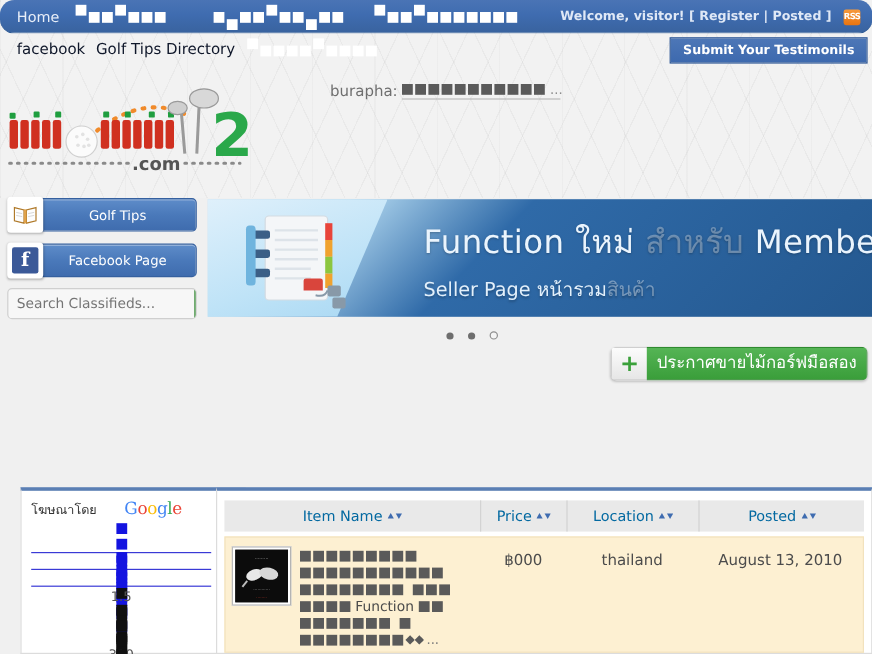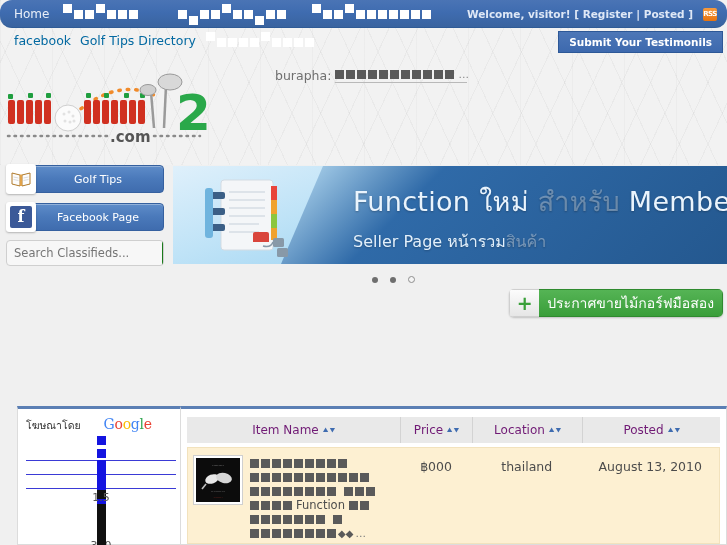--- a/index.html
+++ b/index.html
@@ -107,21 +107,21 @@
   
   .subnav {
     position: absolute;
     left: 0; top: 29px;
     width: 727px; height: 26px;
   }
   .subnav-link {
     position: absolute;
     top: 4px;
     font-size: 12.5px;
-    color: #0369a1;
+    color: #0f172a;
     white-space: nowrap;
     cursor: pointer;
   }
   .subnav-tofu {
     position: absolute;
     top: 3px;
     display: flex;
     align-items: center;
     gap: 2px;
     cursor: pointer;
@@ -416,21 +416,21 @@
   .tbl-head {
     position: absolute;
     left: 6px; top: 8px;
     width: 533px; height: 26px;
     background: #e9e9e9;
     display: flex;
     align-items: center;
   }
   .th {
     font-size: 12px;
-    color: #701a75;
+    color: #0369a1;
     display: flex;
     align-items: center;
     justify-content: center;
     gap: 4px;
     height: 26px;
     box-sizing: border-box;
     cursor: pointer;
     white-space: nowrap;
   }
   .th.c0 { width: 213px; }

